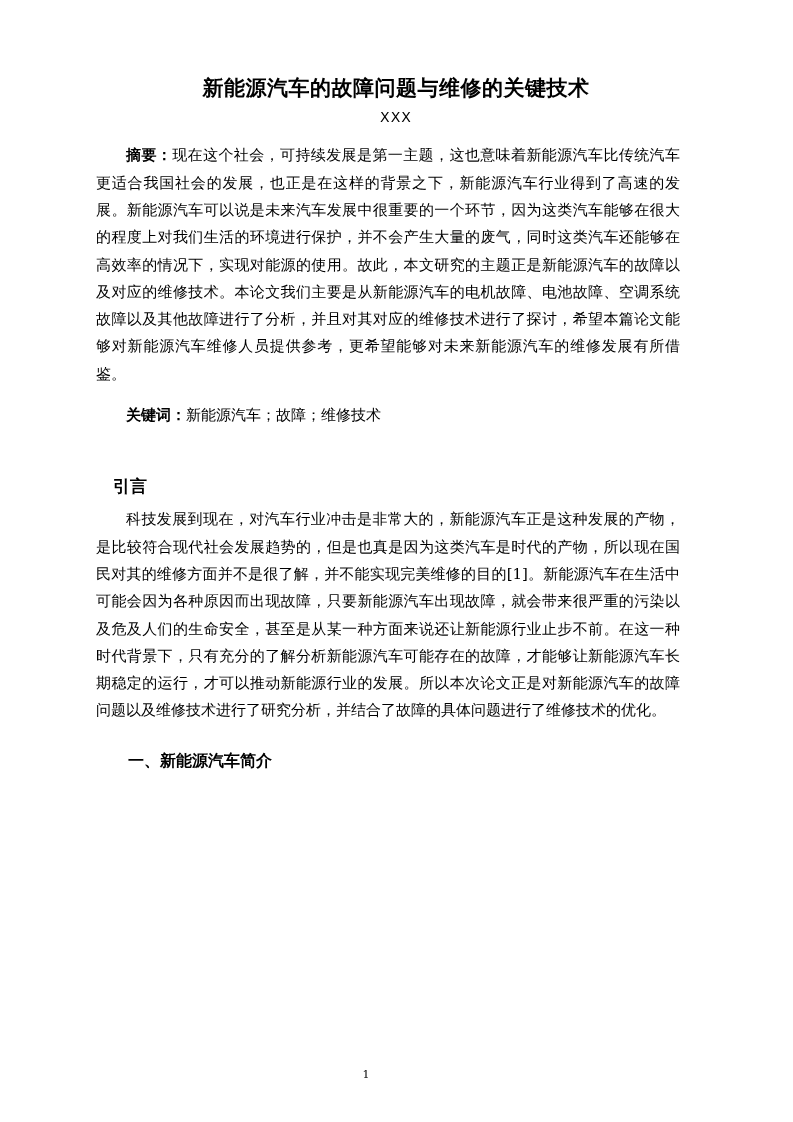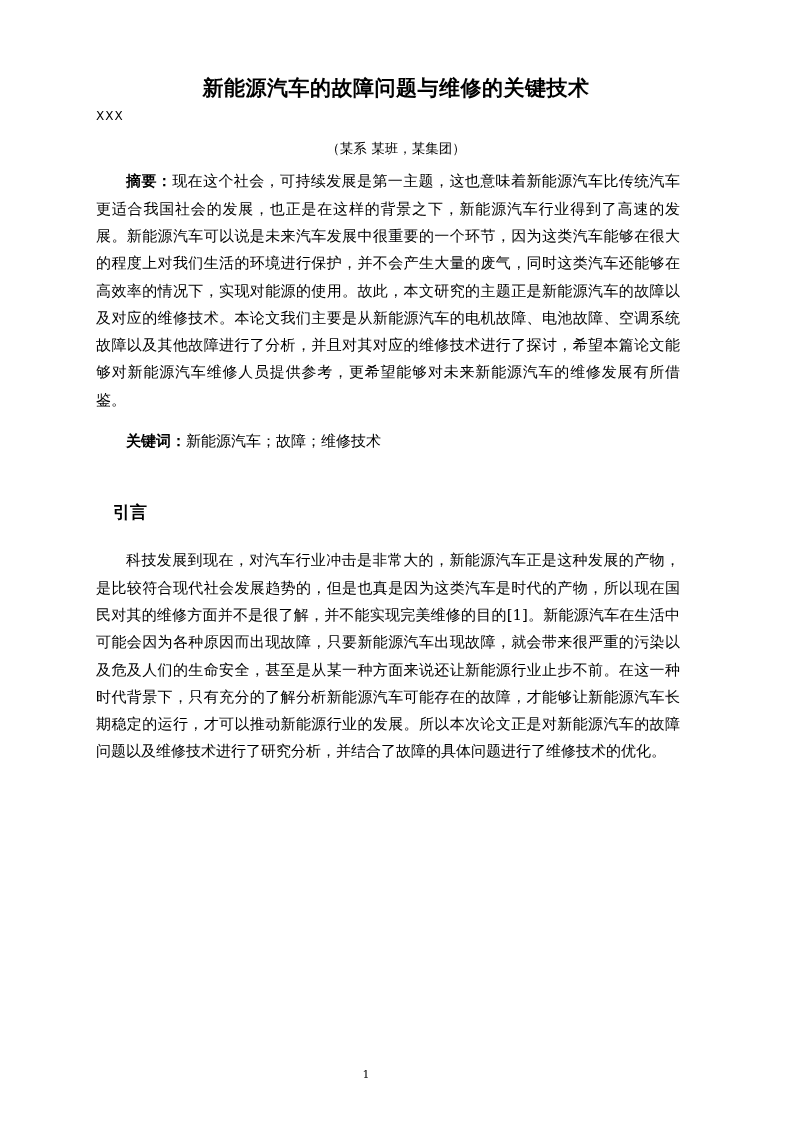--- a/index.html
+++ b/index.html
@@ -29,22 +29,22 @@
     font-weight: bold;
     font-size: 21px;
     text-align: center;
     letter-spacing: 0.5px;
     line-height: 1.4;
     margin: 0 0 6px 0;
     color: #000;
   }
   .author {
     font-family: "DejaVu Sans", sans-serif;
-    font-size: 12px;
-    text-align: left;
+    font-size: 14px;
+    text-align: center;
     margin: 4px 0 17px 0;
     letter-spacing: 1px;
     color: #000;
   }
   .affiliation {
     font-family: "DejaVu Sans", sans-serif;
     font-size: 13.5px;
     text-align: center;
     margin: 6px 0 10px 0;
     color: #000;
@@ -69,21 +69,21 @@
     font-size: 15px;
     line-height: 1.82;
     margin: 14px 0 8px 0;
     text-indent: 2em;
     color: #000;
   }
   h2.section-heading {
     font-family: "DejaVu Sans", sans-serif;
     font-weight: bold;
     font-size: 17px;
-    margin: 46px 0 23px 0;
+    margin: 46px 0 8px 0;
     text-indent: 1em;
     color: #000;
   }
   h3.sub-heading {
     font-family: "DejaVu Sans", sans-serif;
     font-weight: bold;
     font-size: 16px;
     margin: 26px 0 6px 0;
     text-indent: 2em;
     color: #000;
@@ -102,28 +102,28 @@
 </head>
 <body>
 
 <div class="page">
   <div class="content">
 
     <h1 class="doc-title">新能源汽车的故障问题与维修的关键技术</h1>
 
     <div class="author">XXX</div>
 
-    <div class="affiliation">（某系 某班，某集团）</div>
 
     <p class="body-text abstract"><span class="lbl">摘要：</span><span>现在这个社会，可持续发展是第一主题，这也意味着新能源汽车比传统汽车更适合我国社会的发展，也正是在这样的背景之下，新能源汽车行业得到了高速的发展。新能源汽车可以说是未来汽车发展中很重要的一个环节，因为这类汽车能够在很大的程度上对我们生活的环境进行保护，并不会产生大量的废气，同时这类汽车还能够在高效率的情况下，实现对能源的使用。故此，本文研究的主题正是新能源汽车的故障以及对应的维修技术。本论文我们主要是从新能源汽车的电机故障、电池故障、空调系统故障以及其他故障进行了分析，并且对其对应的维修技术进行了探讨，希望本篇论文能够对新能源汽车维修人员提供参考，更希望能够对未来新能源汽车的维修发展有所借鉴。</span></p>
 
     <p class="keywords"><span class="lbl">关键词：</span><span>新能源汽车；故障；维修技术</span></p>
 
     <h2 class="section-heading">引言</h2>
 
     <p class="body-text">科技发展到现在，对汽车行业冲击是非常大的，新能源汽车正是这种发展的产物，是比较符合现代社会发展趋势的，但是也真是因为这类汽车是时代的产物，所以现在国民对其的维修方面并不是很了解，并不能实现完美维修的目的[1]。新能源汽车在生活中可能会因为各种原因而出现故障，只要新能源汽车出现故障，就会带来很严重的污染以及危及人们的生命安全，甚至是从某一种方面来说还让新能源行业止步不前。在这一种时代背景下，只有充分的了解分析新能源汽车可能存在的故障，才能够让新能源汽车长期稳定的运行，才可以推动新能源行业的发展。所以本次论文正是对新能源汽车的故障问题以及维修技术进行了研究分析，并结合了故障的具体问题进行了维修技术的优化。</p>
 
+    <h3 class="sub-heading">一、新能源汽车简介</h3>
 
 
   </div>
 
   <div class="page-number">1</div>
 </div>
 
 </body></html>

